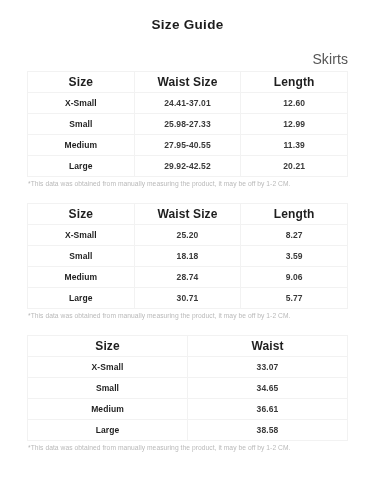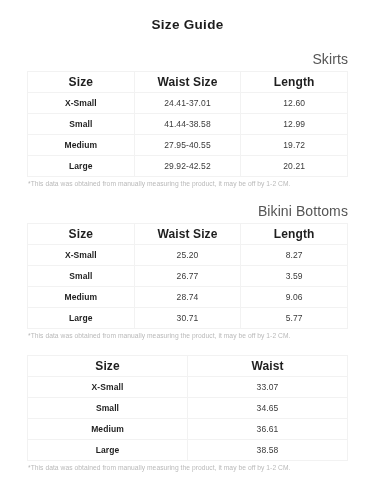--- a/index.html
+++ b/index.html
@@ -50,21 +50,21 @@
     table-layout: fixed;
     font-size: 8.5px;
   }
   table.size-table td,
   table.size-table th {
     border: 1px solid #f2f2f2;
     height: 20px;
     padding: 0 2px;
     text-align: center;
     vertical-align: middle;
-    font-weight: normal;
+    font-weight: bold;
     color: #3a3a3a;
     letter-spacing: 0.1px;
   }
   table.size-table thead th {
     font-weight: bold;
     color: #1f1f1f;
     font-size: 12px;
   }
   table.size-table tbody td.size-cell {
     font-weight: bold;
@@ -96,57 +96,56 @@
         </tr>
       </thead>
       <tbody>
         <tr>
           <td class="size-cell">X-Small</td>
           <td>24.41-37.01</td>
           <td>12.60</td>
         </tr>
         <tr>
           <td class="size-cell">Small</td>
-          <td>41.44-38.58</td>
+          <td>25.98-27.33</td>
           <td>12.99</td>
         </tr>
         <tr>
           <td class="size-cell">Medium</td>
           <td>27.95-40.55</td>
-          <td>19.72</td>
+          <td>11.39</td>
         </tr>
         <tr>
           <td class="size-cell">Large</td>
           <td>29.92-42.52</td>
           <td>20.21</td>
         </tr>
       </tbody>
     </table>
     <div class="footnote">*This data was obtained from manually measuring the product, it may be off by 1-2 CM.</div>
   </div>
 
   <div class="section">
-    <div class="section-label">Bikini Bottoms</div>
     <table class="size-table">
       <thead>
         <tr>
           <th>Size</th>
           <th>Waist Size</th>
           <th>Length</th>
         </tr>
       </thead>
       <tbody>
         <tr>
           <td class="size-cell">X-Small</td>
           <td>25.20</td>
           <td>8.27</td>
         </tr>
         <tr>
           <td class="size-cell">Small</td>
-          <td>26.77</td>
+          <td>18.18</td>
           <td>3.59</td>
         </tr>
         <tr>
           <td class="size-cell">Medium</td>
           <td>28.74</td>
           <td>9.06</td>
         </tr>
         <tr>
           <td class="size-cell">Large</td>
           <td>30.71</td>

